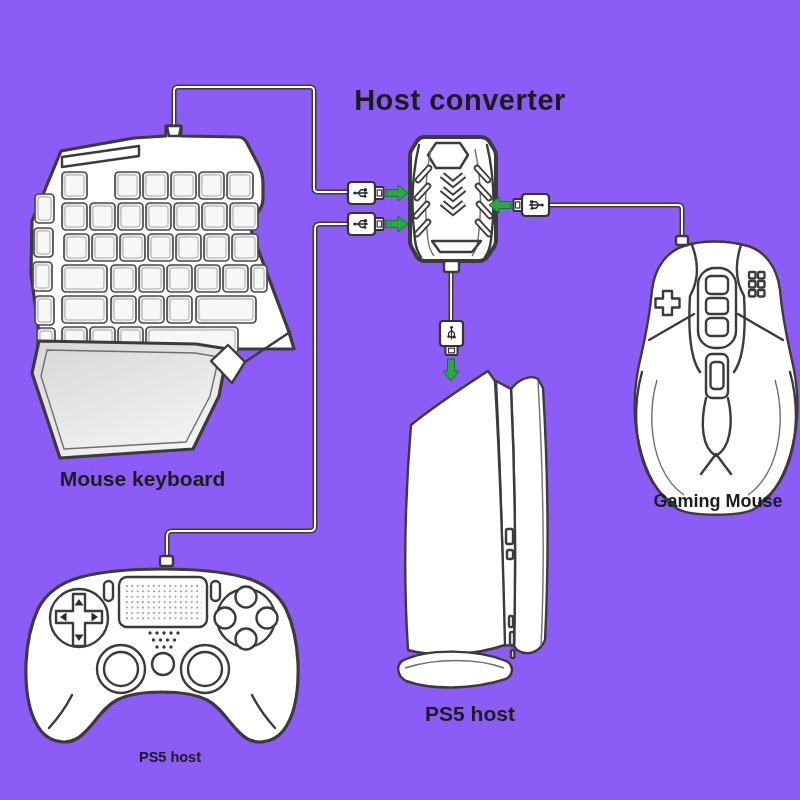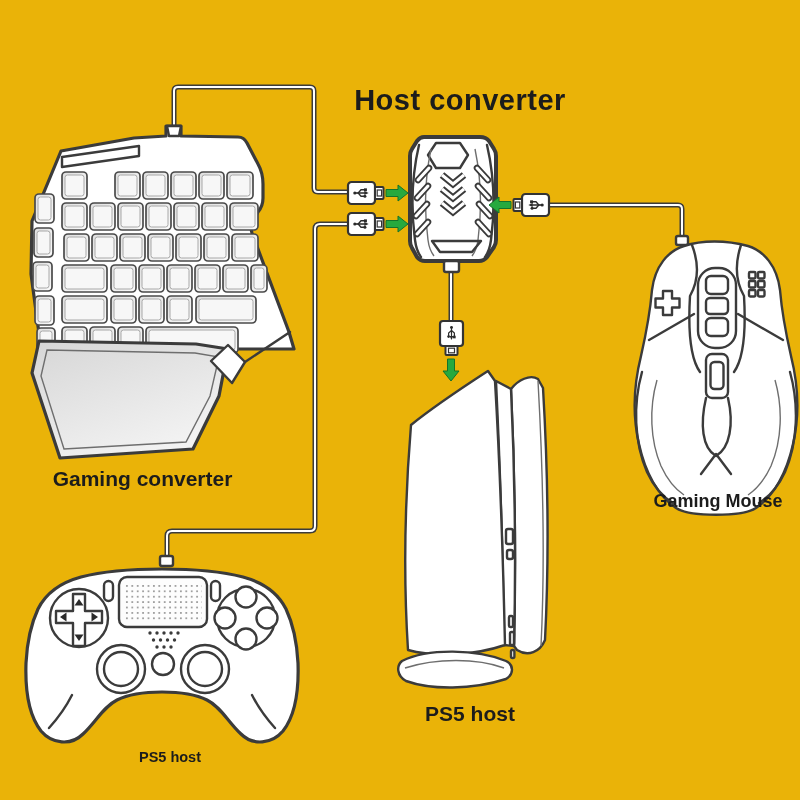--- a/index.html
+++ b/index.html
@@ -1,16 +1,16 @@
 <!DOCTYPE html>
 <html><head>
 <meta charset="utf-8">
 <style>
   html,body{margin:0;padding:0;background:#fff;}
-  .stage{position:relative;width:800px;height:800px;background:#eab308;overflow:hidden;
+  .stage{position:relative;width:800px;height:800px;background:#8b5cf6;overflow:hidden;
          font-family:"Liberation Sans", sans-serif;}
   .stage svg{position:absolute;left:0;top:0;}
   .label{position:absolute;color:#1c1c1c;font-weight:bold;text-align:center;
          font-family:"Liberation Sans", sans-serif;}
   .title-label{left:320px;top:84px;width:280px;font-size:29px;letter-spacing:.5px;}
   .kb-label{left:25px;top:467px;width:235px;font-size:21px;}
   .mouse-label{left:628px;top:491px;width:180px;font-size:18px;}
   .ps5-label{left:390px;top:702px;width:160px;font-size:21px;}
   .ctrl-label{left:20px;top:747px;width:300px;font-size:14.5px;line-height:20px;}
 
@@ -347,20 +347,20 @@
       <circle cx="121" cy="669" r="24" class="lnw" stroke-width="2.4"></circle>
       <circle cx="121" cy="669" r="17" class="lnw" stroke-width="1.6"></circle>
       <circle cx="205" cy="669" r="24" class="lnw" stroke-width="2.4"></circle>
       <circle cx="205" cy="669" r="17" class="lnw" stroke-width="1.6"></circle>
     </g>
     <path class="ln" stroke-width="2" d="M49,728 C58,718 66,707 72,695 M275,728 C266,718 258,707 252,695"></path>
   </g>
 </svg>
 
 <div class="label title-label">Host converter</div>
-<div class="label kb-label">Gaming converter</div>
+<div class="label kb-label">Mouse keyboard</div>
 <div class="label mouse-label">Gaming Mouse</div>
 <div class="label ps5-label">PS5 host</div>
 <div class="label ctrl-label">
   <div>PS5 host</div>
 </div>
 
 </div>
 
 </body></html>

